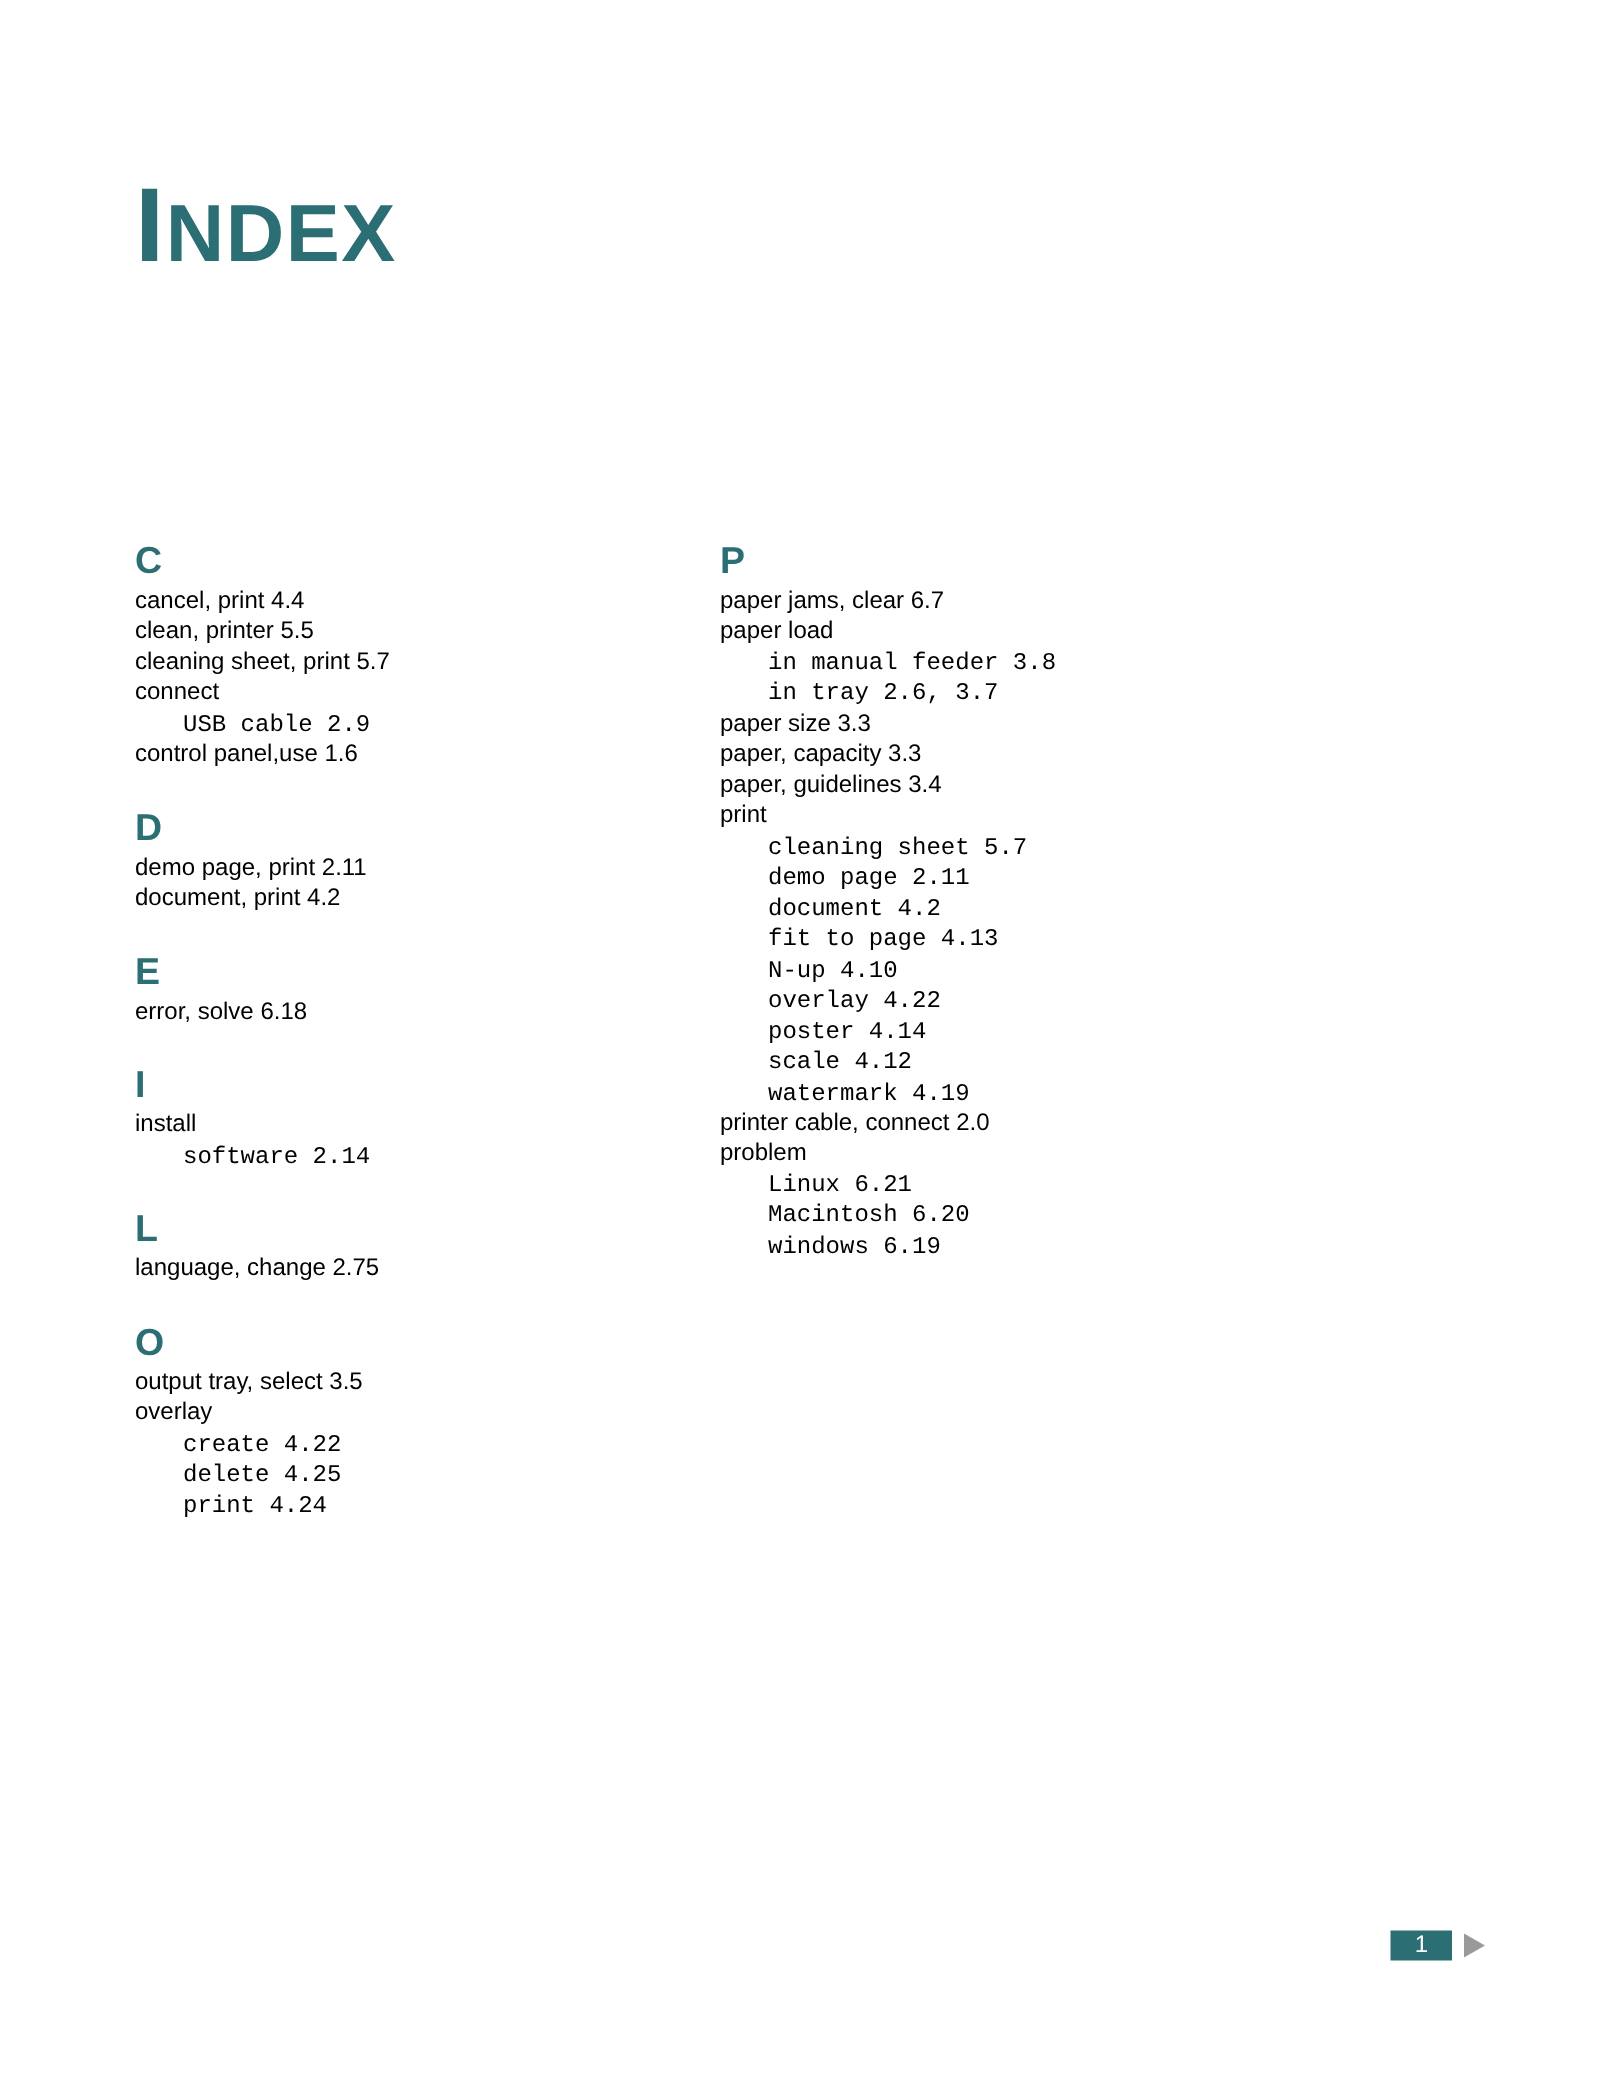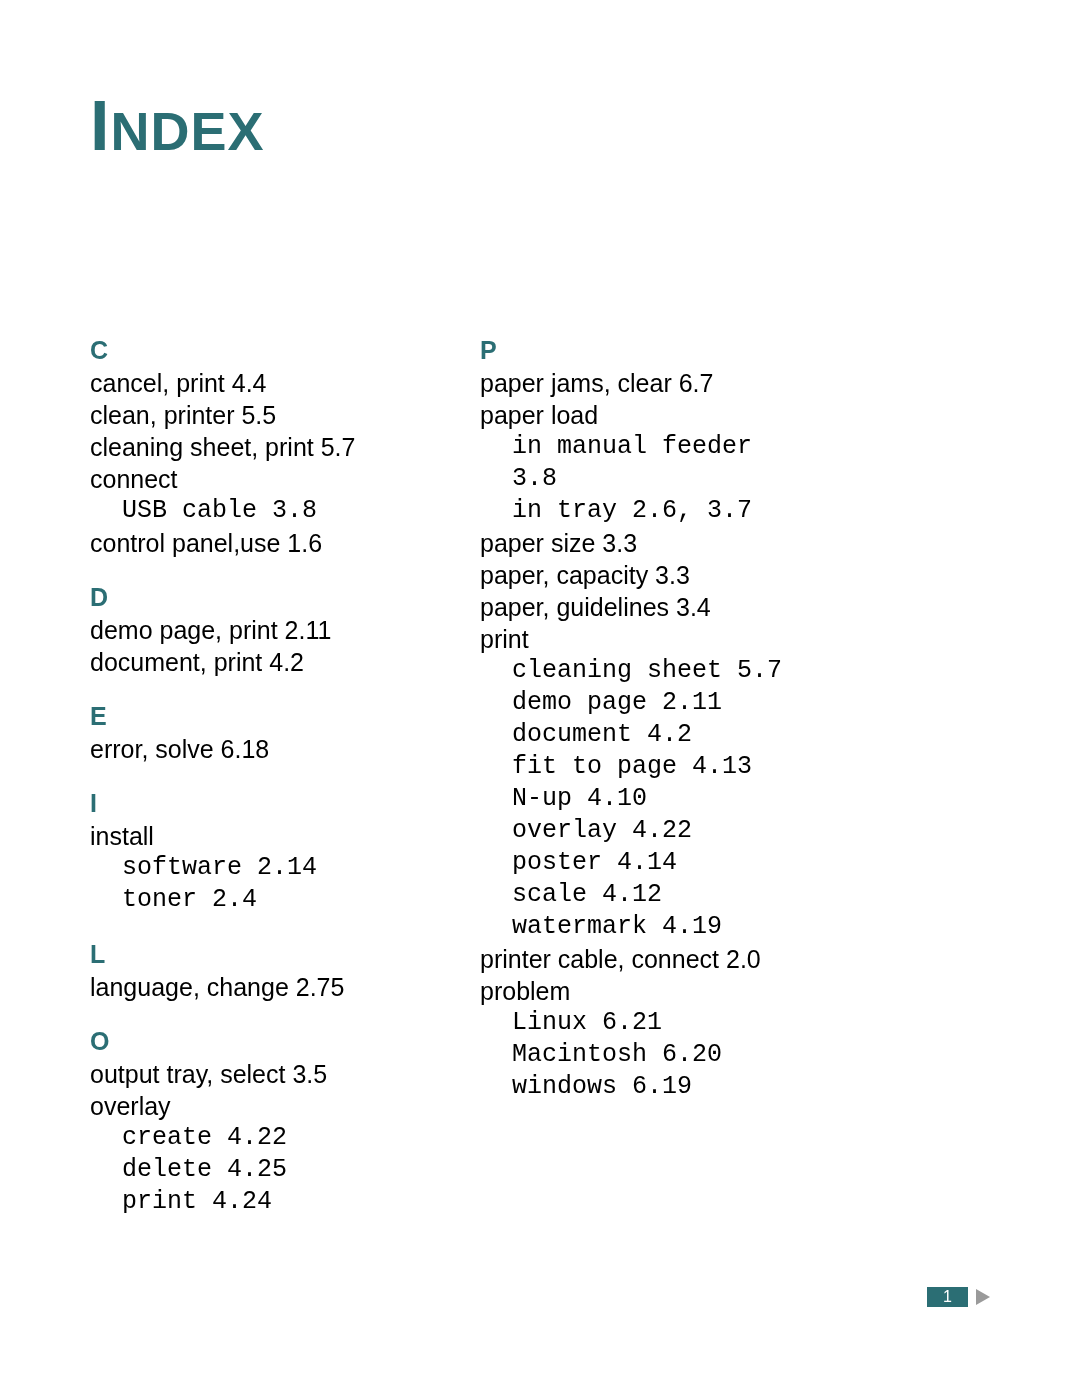--- a/index.html
+++ b/index.html
@@ -9,21 +9,21 @@
     width: 1080px;
     height: 1397px;
     font-family: Verdana, Geneva, sans-serif;
     color: #000;
   }
   .page {
     position: relative;
     width: 1080px;
     height: 1397px;
     box-sizing: border-box;
-    padding: 86px 90px 0 90px;
+    padding: 110px 90px 0 90px;
   }
   .title {
     font-family: Verdana, Geneva, sans-serif;
     font-weight: 700;
     color: #2b6e74;
     font-size: 54px;
     letter-spacing: 1px;
     font-variant: small-caps;
     text-transform: uppercase;
     margin-bottom: 170px;
@@ -42,21 +42,21 @@
     color: #2b6e74;
     font-weight: 700;
     font-size: 25px;
     margin: 0 0 2px 0;
     font-family: Verdana, Geneva, sans-serif;
   }
   .section + .section {
     margin-top: 24px;
   }
   .entry {
-    font-size: 25px;
+    font-size: 16px;
     line-height: 1.28;
   }
   .sub {
     padding-left: 32px;
     font-family: Liberation Mono, monospace;
   }
   .footer {
     position: absolute;
     right: 90px;
     bottom: 90px;
@@ -84,37 +84,36 @@
   </div>
 
   <div class="columns">
     <div class="col" id="col1">
         <div class="section">
           <div class="section-letter">C</div>
           <div class="entry">cancel, print 4.4</div>
           <div class="entry">clean, printer 5.5</div>
           <div class="entry">cleaning sheet, print 5.7</div>
           <div class="entry">connect</div>
-          <div class="entry sub">USB cable 3.8</div>
+          <div class="entry sub">USB cable 2.9</div>
           <div class="entry">control panel,use 1.6</div>
         </div>
         <div class="section">
           <div class="section-letter">D</div>
           <div class="entry">demo page, print 2.11</div>
           <div class="entry">document, print 4.2</div>
         </div>
         <div class="section">
           <div class="section-letter">E</div>
           <div class="entry">error, solve 6.18</div>
         </div>
         <div class="section">
           <div class="section-letter">I</div>
           <div class="entry">install</div>
           <div class="entry sub">software 2.14</div>
-          <div class="entry sub">toner 2.4</div>
         </div>
         <div class="section">
           <div class="section-letter">L</div>
           <div class="entry">language, change 2.75</div>
         </div>
         <div class="section">
           <div class="section-letter">O</div>
           <div class="entry">output tray, select 3.5</div>
           <div class="entry">overlay</div>
           <div class="entry sub">create 4.22</div>

